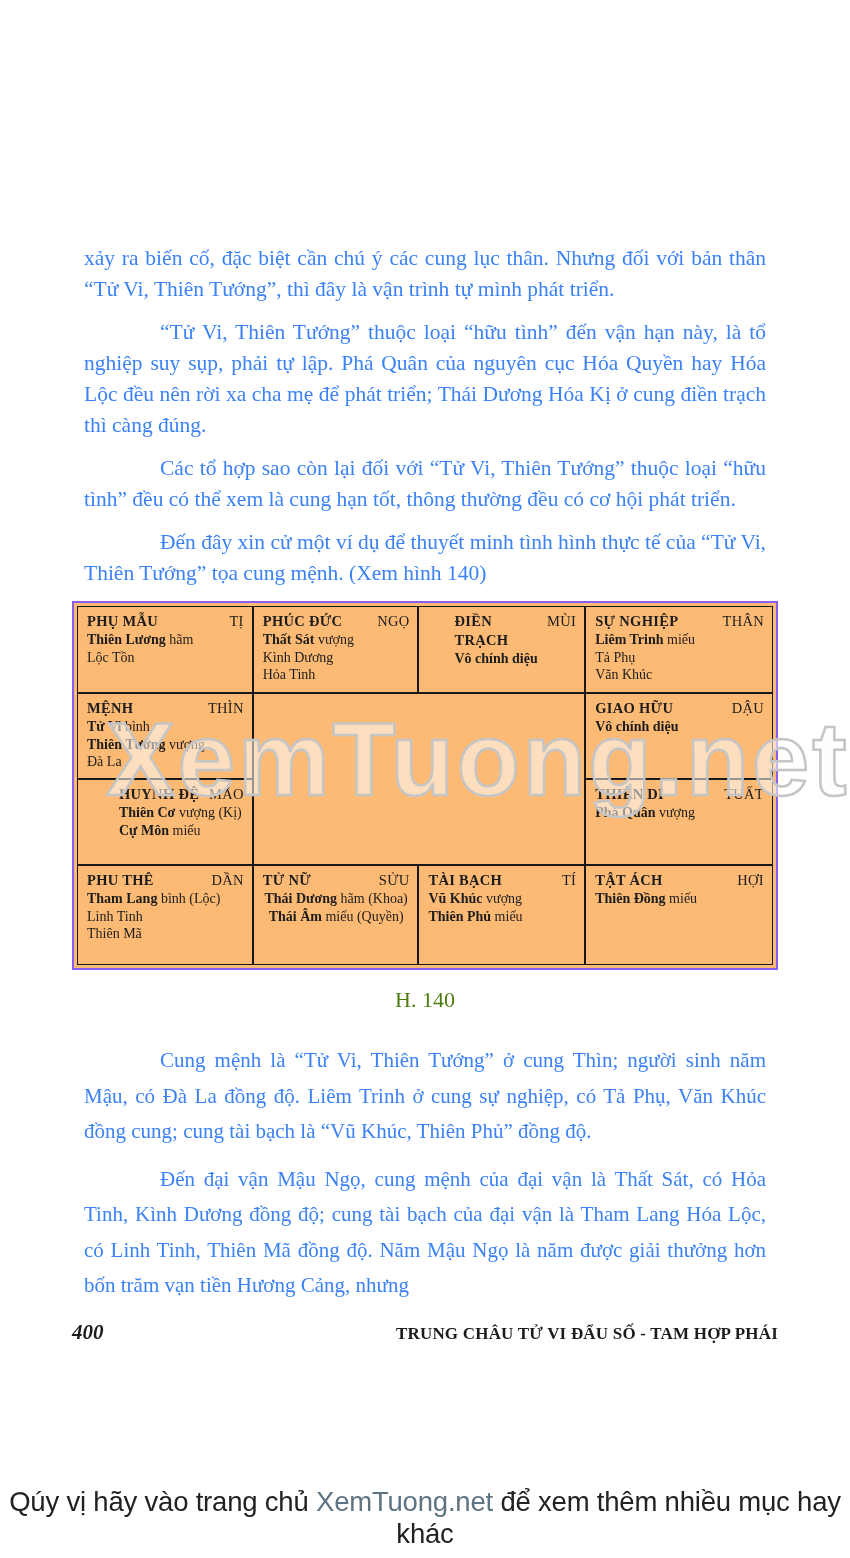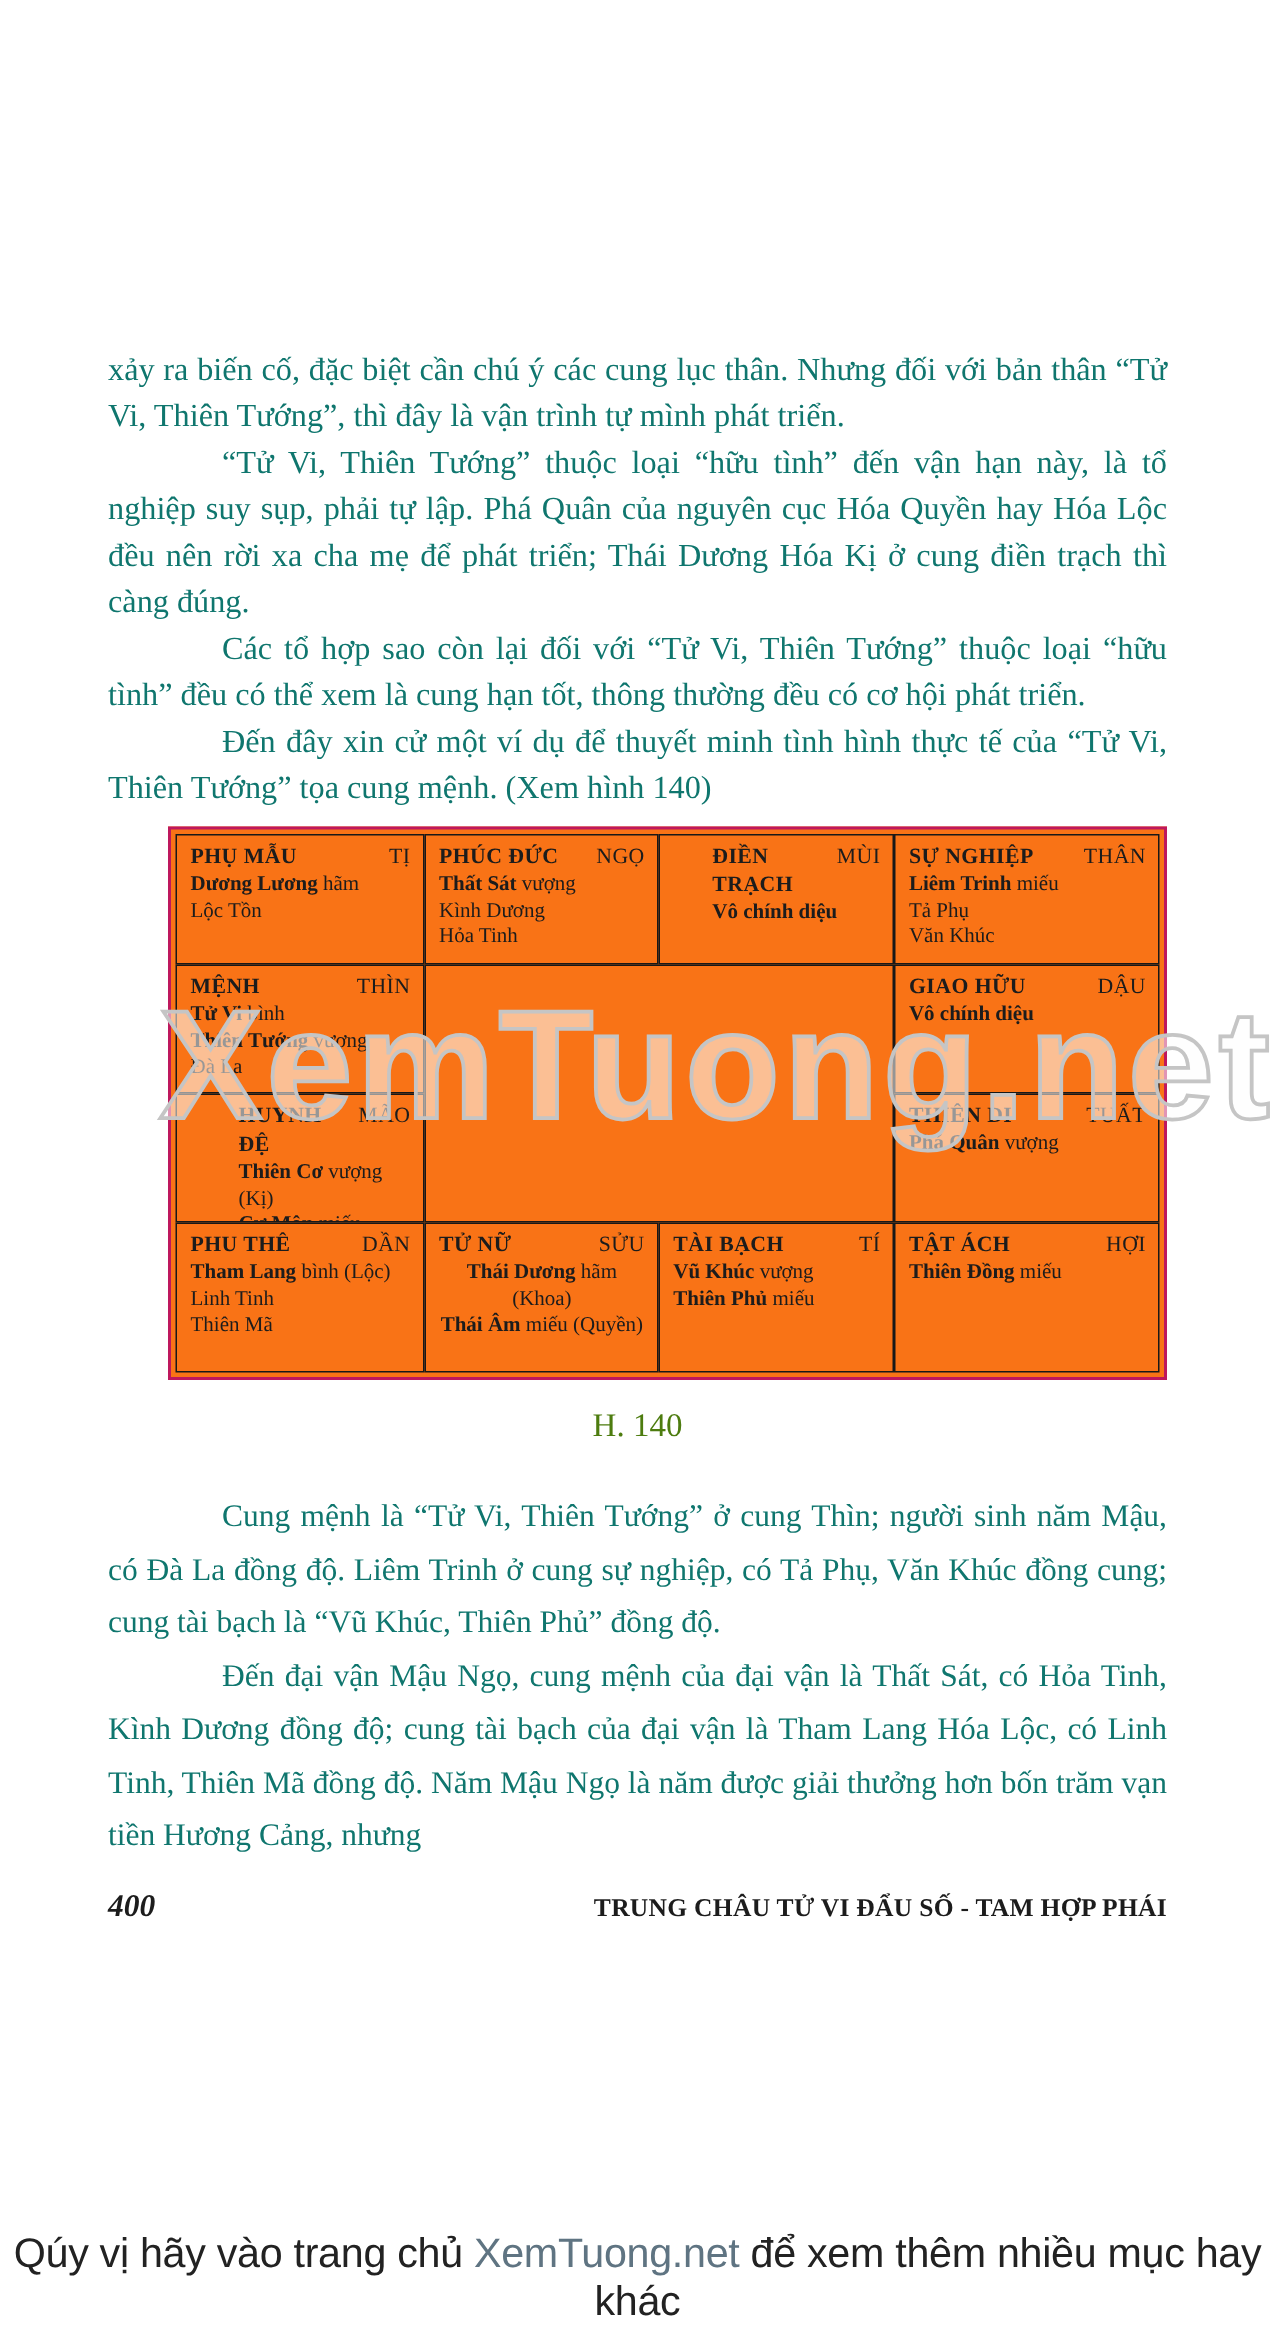--- a/index.html
+++ b/index.html
@@ -4,26 +4,26 @@
 <style>
   html,body{margin:0;padding:0;}
   body{
     width:850px;height:1558px;position:relative;overflow:hidden;
     background:#ffffff;
     font-family:"Liberation Serif", serif;
     color:#1c1c1c;
   }
   .content{padding:231px 72px 0 72px;}
   p.body-text{
-    margin:0;font-size:21.5px;line-height:31px;text-align:justify;
-    color:#0f766e;
+    margin:12px;font-size:21.5px;line-height:31px;text-align:justify;
+    color:#3b82f6;
   }
   p.indent{text-indent:76px;}
   .chart-section{margin-top:10px;position:relative;}
-  .chart-outer{border:2px solid #be185d;padding:3px;background:#f97316;margin-left:40px;}
+  .chart-outer{border:2px solid #8b5cf6;padding:3px;background:#fdba74;}
   .chart-grid{
     display:grid;
     grid-template-columns:175fr 165fr 166fr 187fr;
     grid-template-rows:87px 86px 86px 100px;
     grid-template-areas:
       "a1 a2 a3 a4"
       "a5 ce ce a6"
       "a7 ce ce a8"
       "a9 a10 a11 a12";
   }
@@ -68,21 +68,21 @@
     </div>
 
   <div class="chart-section">
     <div class="chart-outer">
       <div class="chart-grid" id="chart-grid">
           <div class="cell" style="grid-area: a1;">
             <div class="cellhead">
               <span class="palace">PHỤ MẪU</span>
               <span class="branch">TỊ</span>
             </div>
-            <div class="starline"><span class="b">Dương Lương</span><span class="i"> hãm</span></div>
+            <div class="starline"><span class="b">Thiên Lương</span><span class="i"> hãm</span></div>
             <div class="starline"><span class="n">Lộc Tồn</span></div>
           </div>
           <div class="cell" style="grid-area: a2;">
             <div class="cellhead">
               <span class="palace">PHÚC ĐỨC</span>
               <span class="branch">NGỌ</span>
             </div>
             <div class="starline"><span class="b">Thất Sát</span><span class="i"> vượng</span></div>
             <div class="starline"><span class="n">Kình Dương</span></div>
             <div class="starline"><span class="n">Hỏa Tinh</span></div>

